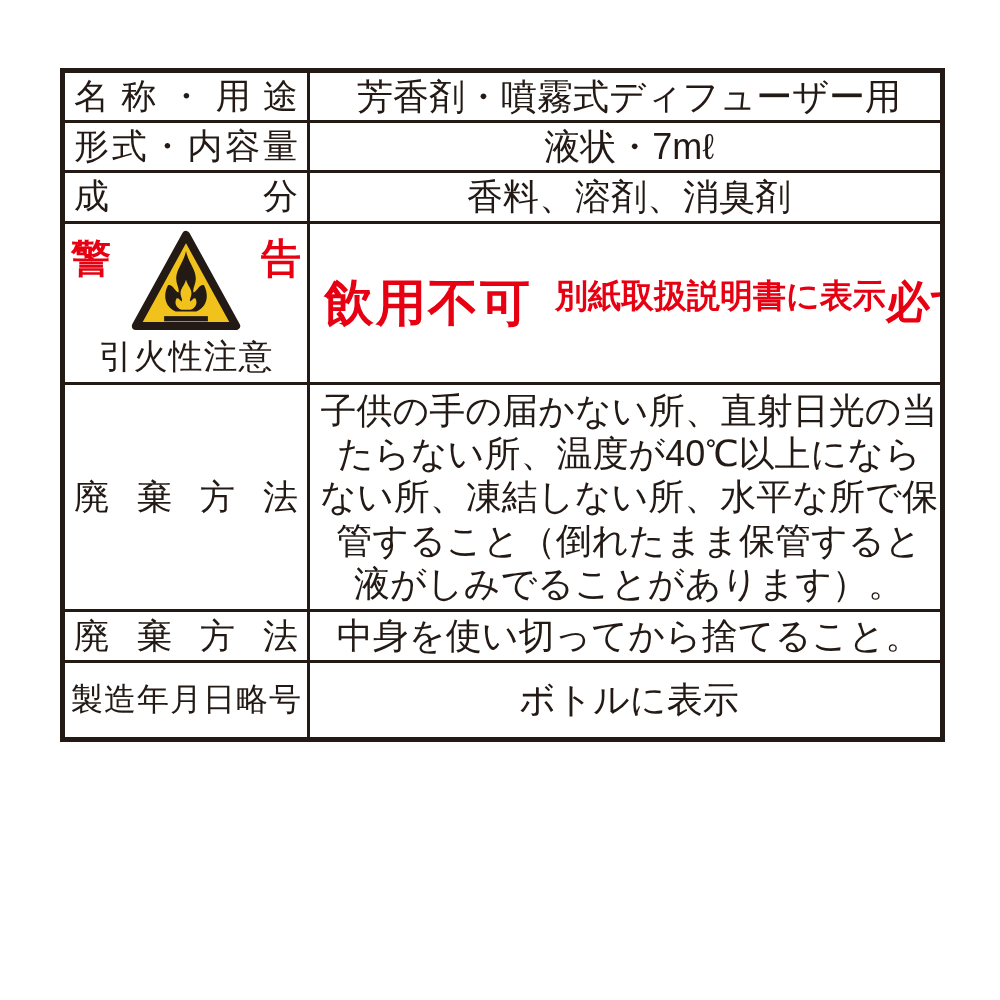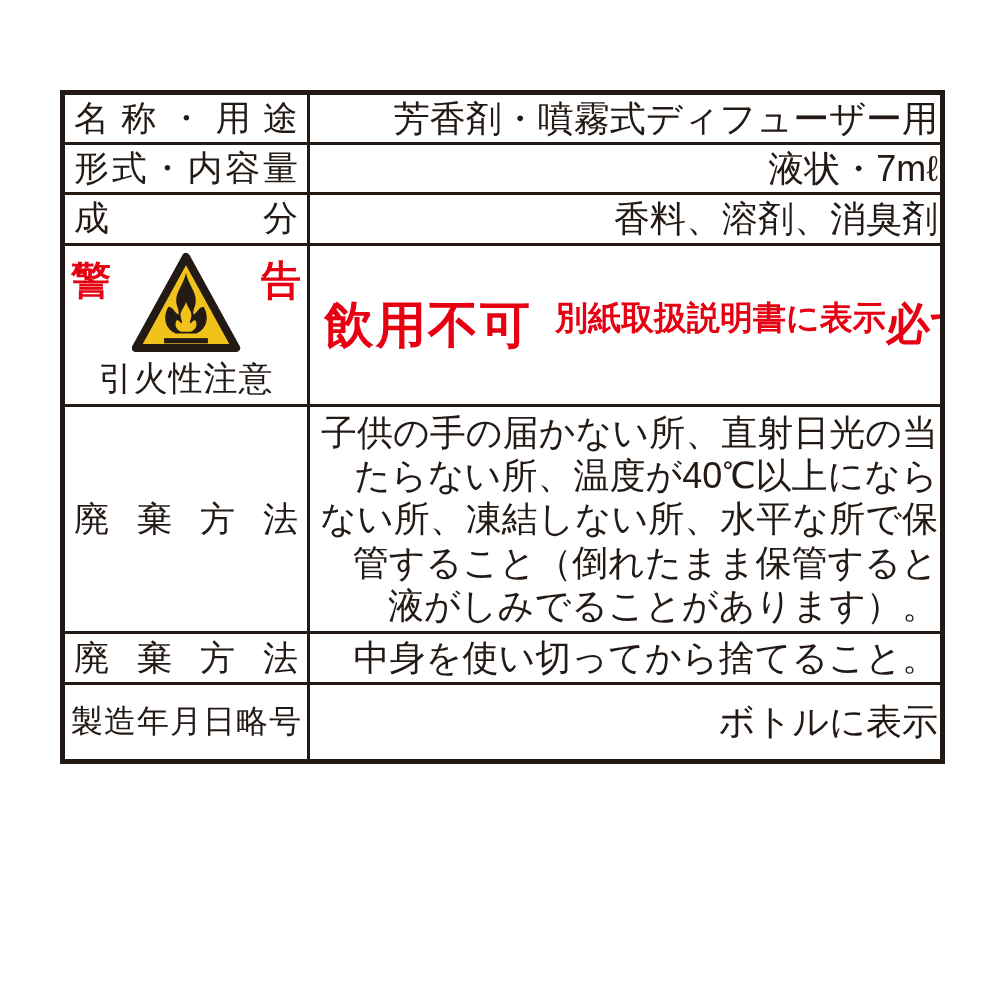--- a/index.html
+++ b/index.html
@@ -24,21 +24,21 @@
   .page {
     position: absolute;
     inset: 0;
     background: #ffffff;
   }
 
   
   table.spec {
     position: absolute;
     left: 60px;
-    top: 90px;
+    top: 68px;
     width: 880px;
     border-collapse: collapse;
     table-layout: fixed;
     border: 5px solid var(--ink-black);
   }
   table.spec th,
   table.spec td {
     border: 3px solid var(--ink-black);
     vertical-align: middle;
     overflow: hidden;
@@ -49,21 +49,21 @@
   table.spec th {
     font-weight: normal;
     font-size: 35px;
     text-align: justify;
     text-align-last: justify;
     padding: 0 9px;
     white-space: nowrap;
   }
   table.spec td {
     font-size: 36px;
-    text-align: right;
+    text-align: center;
     padding: 2px 2px 2px 10px;
     line-height: 1.2;
   }
 
   tr.r1 th, tr.r1 td { height: 45px; }
   tr.r2 th, tr.r2 td { height: 47px; }
   tr.r3 th, tr.r3 td { height: 47px; }
   tr.r4 th, tr.r4 td { height: 136px; }
   tr.r5 th, tr.r5 td { height: 217px; }
   tr.r6 th, tr.r6 td { height: 50px; }

